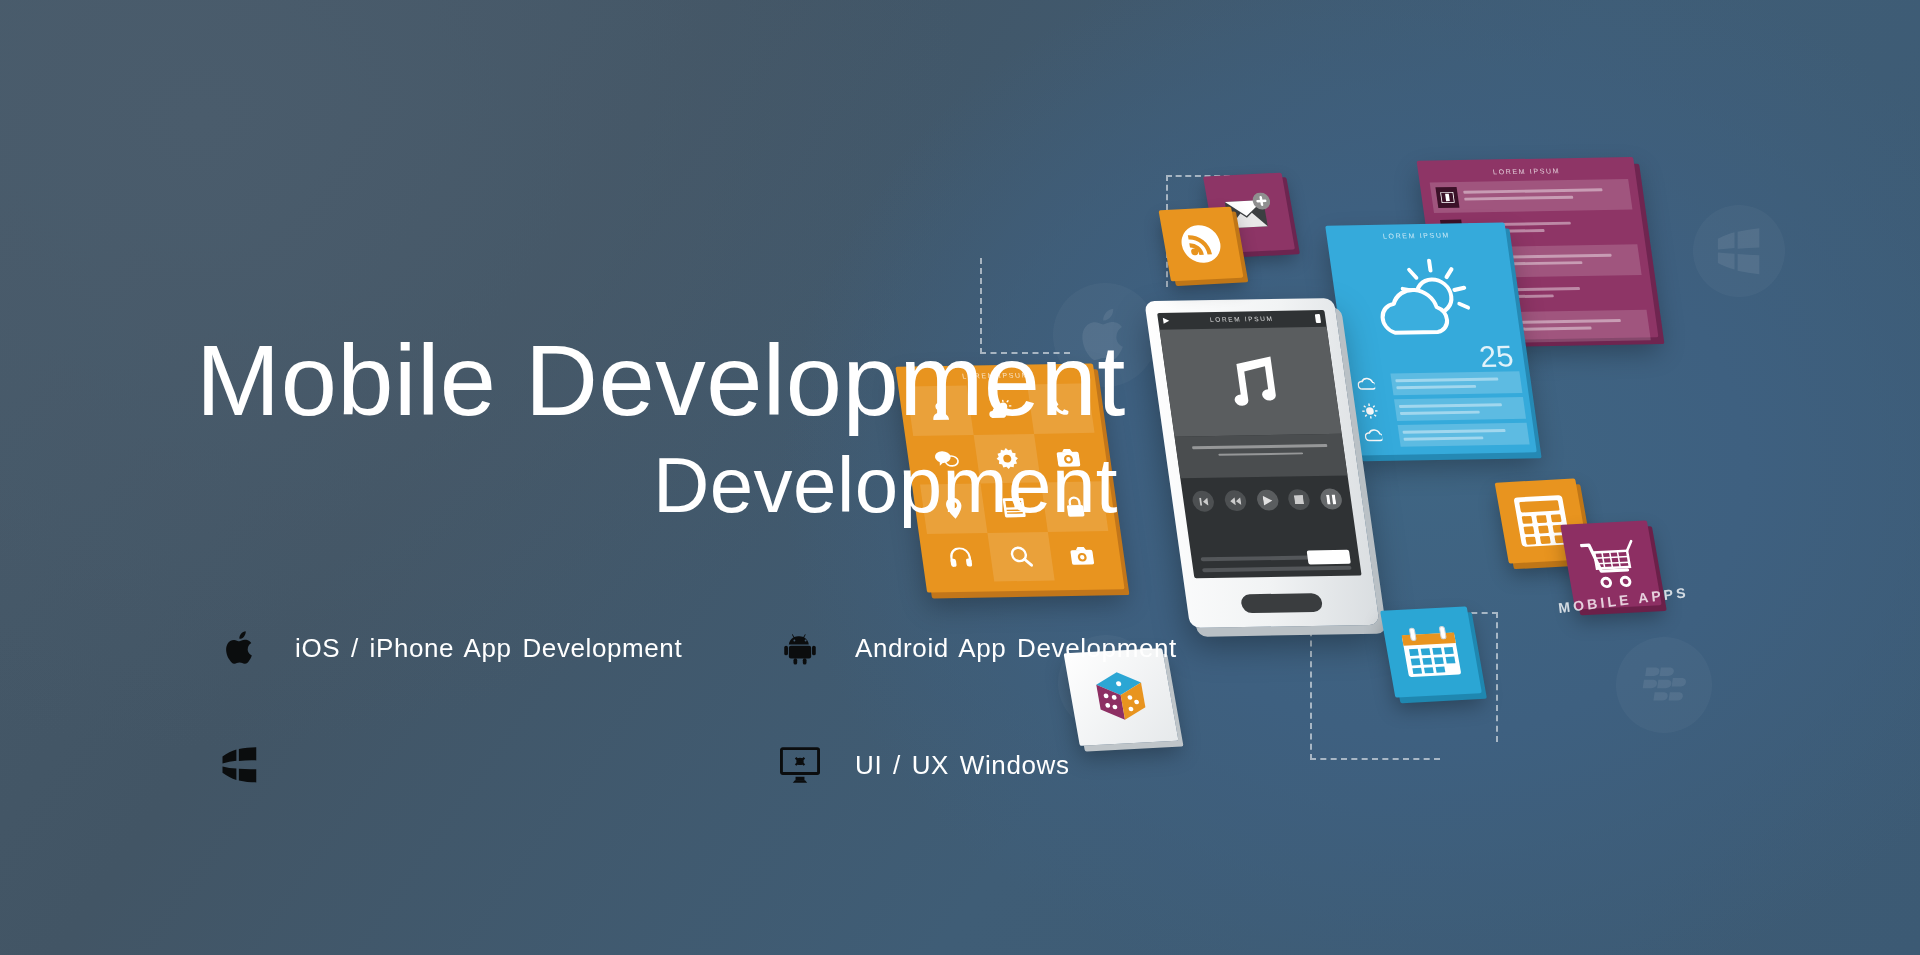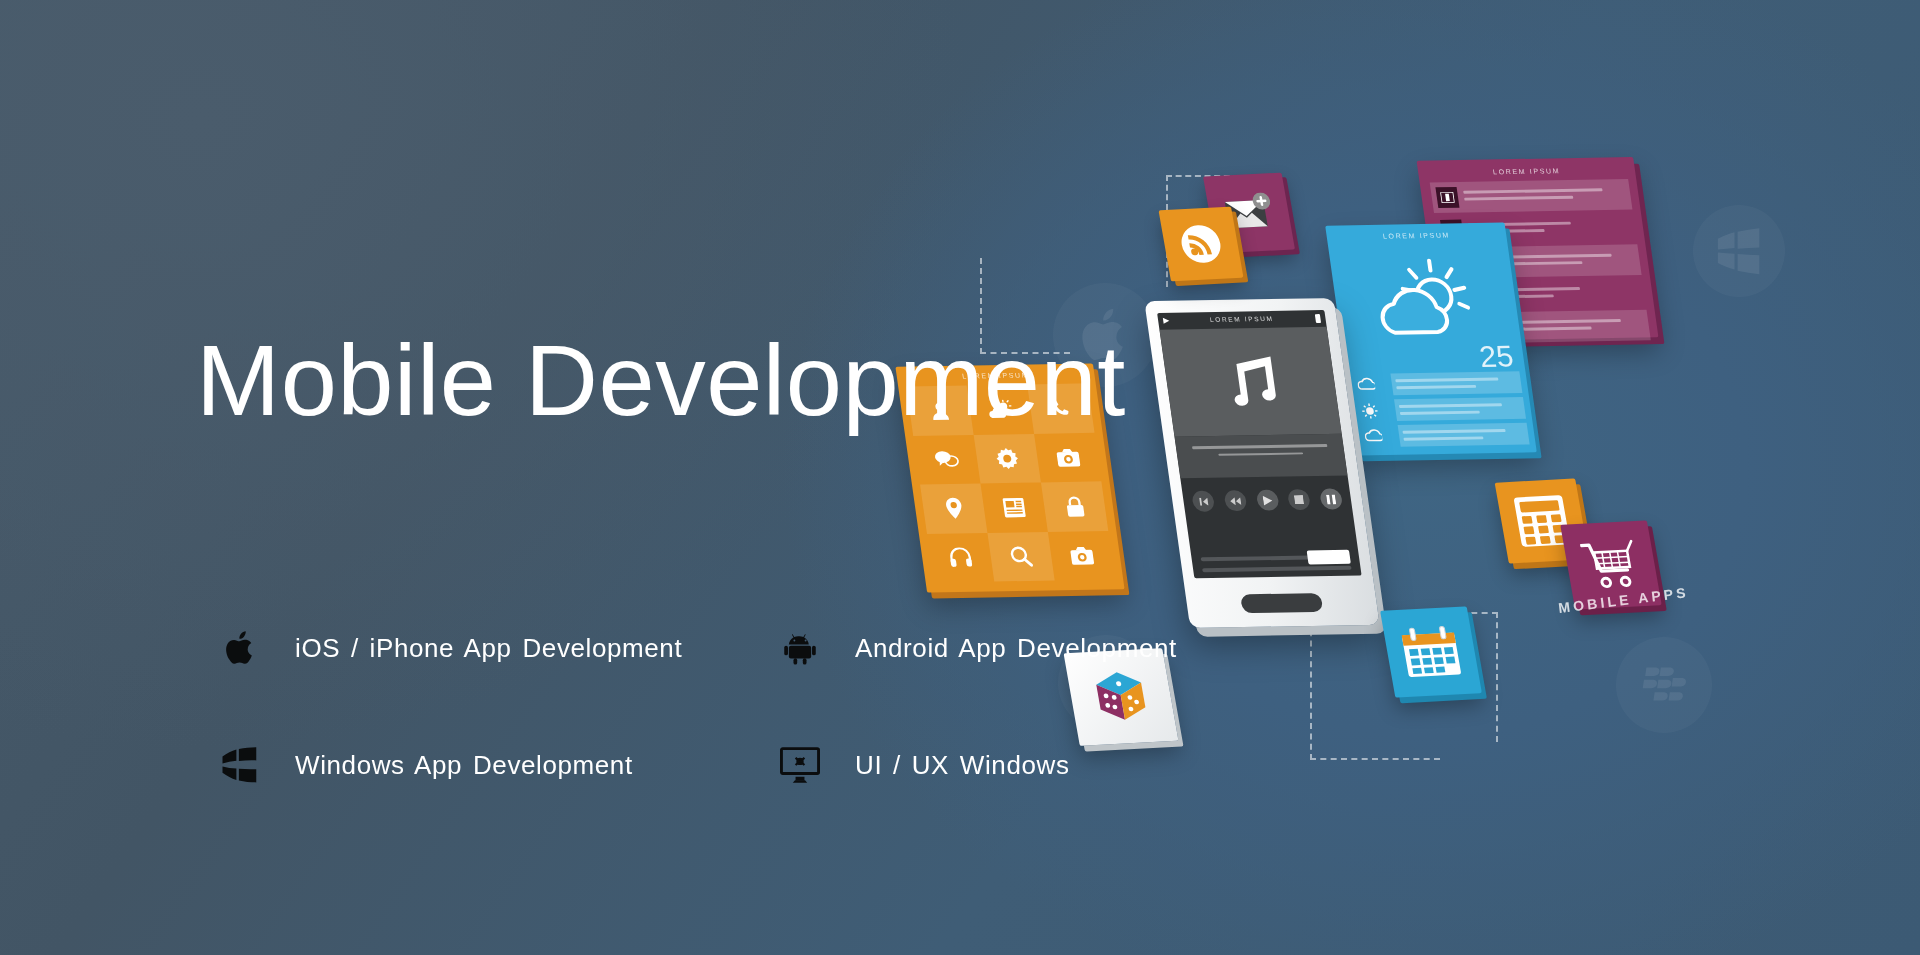--- a/index.html
+++ b/index.html
@@ -525,20 +525,21 @@
         </svg>
       </div>
     </div>
 
   </div>
 
   <div id="mobile-apps-label">MOBILE APPS</div>
 
   <div id="headline-block">
     <div id="title-main">Mobile Development</div>
+    <div id="title-sub">Development</div>
   </div>
 
   <div id="services">
 
     <div class="service-item">
       <span class="service-icon">
         <svg width="33" height="40" viewBox="0 0 24 28">
           <path d="M17.3 14.8c0-3 2.4-4.4 2.5-4.5-1.4-2-3.5-2.3-4.3-2.3-1.8-.2-3.5 1.1-4.4 1.1-.9 0-2.3-1-3.8-1-2 0-3.8 1.1-4.8 2.9-2 3.5-.5 8.8 1.5 11.6 1 1.4 2.1 3 3.6 2.9 1.4-.1 2-.9 3.7-.9s2.2.9 3.8.9c1.6 0 2.6-1.4 3.5-2.8 1.1-1.6 1.6-3.2 1.6-3.3-.1 0-3-1.2-3-4.6zM14.6 5.6c.8-1 1.3-2.3 1.2-3.7-1.2.1-2.6.8-3.4 1.8-.7.9-1.4 2.3-1.2 3.6 1.3.1 2.7-.7 3.4-1.7z" fill="#0b0d0e"></path>
         </svg>
       </span>
@@ -558,21 +559,20 @@
       </span>
       <span class="service-label">Android  App  Development</span>
     </div>
 
     <div class="service-item">
       <span class="service-icon">
         <svg width="40" height="38" viewBox="0 0 32 30" fill="#0b0d0e">
           <path d="M2 8.2C5.6 5.6 9.3 3.6 13.1 2.6v8.9C9.3 11.9 5.6 12.7 2 13.8V8.2zM15.1 2.2c4.5-1 9.1-1.5 13.9-1.5v10.6c-4.7-.2-9.4 0-13.9.5V2.2zM2 16.1c3.6.9 7.3 1.5 11.1 1.7v9.1c-3.8-1.2-7.5-3.2-11.1-5.8v-5zM15.1 18c4.5.4 9.2.5 13.9.3v10.6c-4.8 0-9.4-.6-13.9-1.6V18z"></path>
         </svg>
       </span>
-      <span class="service-label">Windows  App  Development</span>
     </div>
 
     <div class="service-item">
       <span class="service-icon">
         <svg width="40" height="36" viewBox="0 0 36 32">
           <rect x="1.3" y="1.3" width="33.4" height="22.4" rx="1.2" fill="none" stroke="#0b0d0e" stroke-width="2.6"></rect>
           <rect x="14" y="26.6" width="8" height="3.4" fill="#0b0d0e"></rect>
           <path d="M13.5 29.8 L22.5 29.8 L24.5 32 L11.5 32z" fill="#0b0d0e"></path>
           <g stroke="#0b0d0e" stroke-width="2" fill="none">
             <path d="M14 9.5 L22 16"></path>

